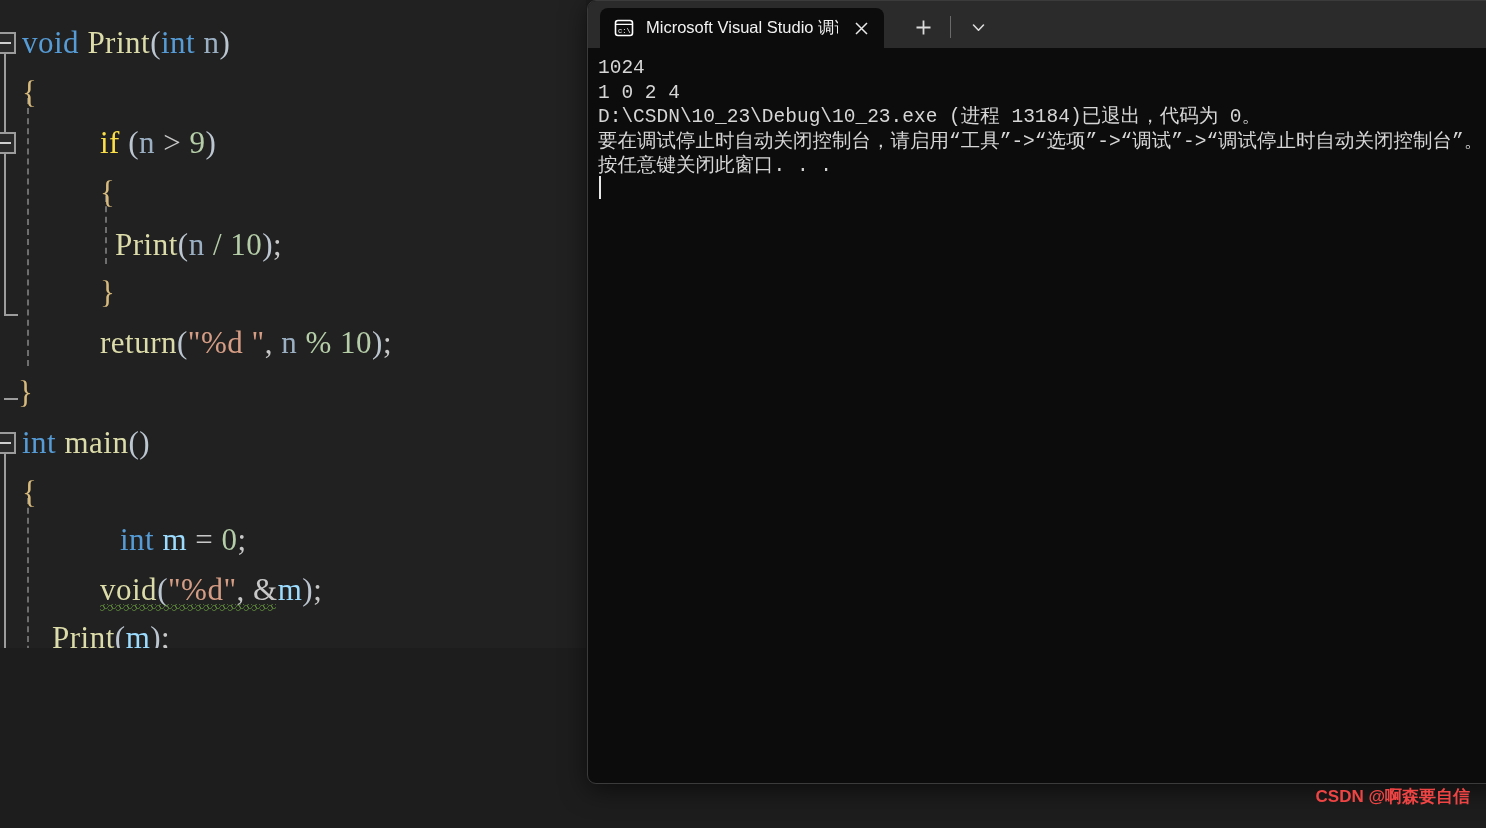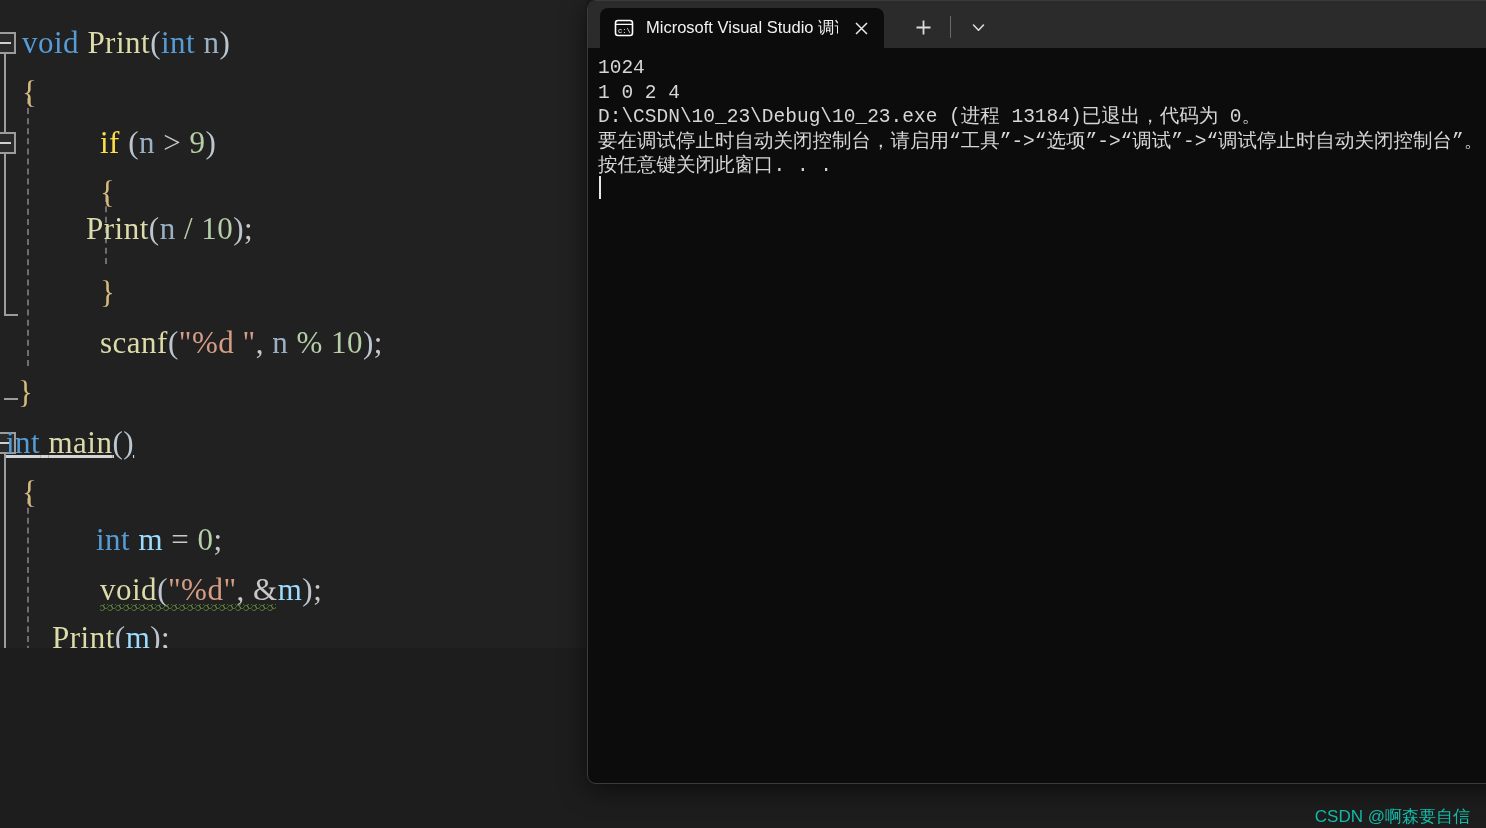--- a/index.html
+++ b/index.html
@@ -187,25 +187,26 @@
     top: 128px;
     width: 2px;
     height: 23px;
     background: #e8e8e8;
   }
 
   
   #watermark {
     position: absolute;
     right: 16px;
-    bottom: 0;
-    color: #14b8a6;
+    bottom: 20px;
+    color: #ef4444;
     font-size: 17px;
     font-family: "Liberation Sans", sans-serif;
     white-space: nowrap;
+    font-weight: bold;
   }
 </style>
 </head>
 <body>
 
 <div id="screen">
 
   <div id="editor">
     <div id="editor-decorations">
         <div class="fold-box" style="left: -6px; top: 32px;"></div>
@@ -219,27 +220,27 @@
         <div class="region-foot" style="left: 4px; top: 739px; width: 14px;"></div>
         <div class="indent-guide" style="left: 27px; top: 98px; height: 268px;"></div>
         <div class="indent-guide" style="left: 105px; top: 196px; height: 68px;"></div>
         <div class="indent-guide" style="left: 27px; top: 498px; height: 213px;"></div>
       </div>
     <div id="editor-code">
         <div class="code-line" style="top: 18px; padding-left: 22px;"><span class="t-kw">void</span><span class="t-pun"> </span><span class="t-fn">Print</span><span class="t-par">(</span><span class="t-kw">int</span><span class="t-pun"> </span><span class="t-var">n</span><span class="t-par">)</span></div>
         <div class="code-line" style="top: 68px; padding-left: 22px;"><span class="t-brc">{</span></div>
         <div class="code-line" style="top: 118px; padding-left: 100px;"><span class="t-ctl">if</span><span class="t-pun"> </span><span class="t-par">(</span><span class="t-var">n</span><span class="t-pun"> &gt; </span><span class="t-num">9</span><span class="t-par">)</span></div>
         <div class="code-line" style="top: 168px; padding-left: 100px;"><span class="t-brc">{</span></div>
-        <div class="code-line" style="top: 204px; padding-left: 86px;"><span class="t-fn">Print</span><span class="t-par">(</span><span class="t-var">n</span><span class="t-pun"> </span><span class="t-num">/</span><span class="t-pun"> </span><span class="t-num">10</span><span class="t-par">)</span><span class="t-pun">;</span></div>
+        <div class="code-line" style="top: 220px; padding-left: 115px;"><span class="t-fn">Print</span><span class="t-par">(</span><span class="t-var">n</span><span class="t-pun"> </span><span class="t-num">/</span><span class="t-pun"> </span><span class="t-num">10</span><span class="t-par">)</span><span class="t-pun">;</span></div>
         <div class="code-line" style="top: 268px; padding-left: 100px;"><span class="t-brc">}</span></div>
-        <div class="code-line" style="top: 318px; padding-left: 100px;"><span class="t-fn">scanf</span><span class="t-par">(</span><span class="t-str">"%d "</span><span class="t-pun">, </span><span class="t-var">n</span><span class="t-pun"> </span><span class="t-num">%</span><span class="t-pun"> </span><span class="t-num">10</span><span class="t-par">)</span><span class="t-pun">;</span></div>
+        <div class="code-line" style="top: 318px; padding-left: 100px;"><span class="t-fn">return</span><span class="t-par">(</span><span class="t-str">"%d "</span><span class="t-pun">, </span><span class="t-var">n</span><span class="t-pun"> </span><span class="t-num">%</span><span class="t-pun"> </span><span class="t-num">10</span><span class="t-par">)</span><span class="t-pun">;</span></div>
         <div class="code-line" style="top: 368px; padding-left: 18px;"><span class="t-brc">}</span></div>
-        <div class="code-line" style="top: 418px; padding-left: 6px; text-decoration: underline;"><span class="t-kw">int</span><span class="t-pun"> </span><span class="t-fn">main</span><span class="t-par">()</span></div>
+        <div class="code-line" style="top: 418px; padding-left: 22px;"><span class="t-kw">int</span><span class="t-pun"> </span><span class="t-fn">main</span><span class="t-par">()</span></div>
         <div class="code-line" style="top: 468px; padding-left: 22px;"><span class="t-brc">{</span></div>
-        <div class="code-line" style="top: 515px; padding-left: 96px;"><span class="t-kw">int</span><span class="t-pun"> </span><span class="t-var2">m</span><span class="t-pun"> = </span><span class="t-num">0</span><span class="t-pun">;</span></div>
+        <div class="code-line" style="top: 515px; padding-left: 120px;"><span class="t-kw">int</span><span class="t-pun"> </span><span class="t-var2">m</span><span class="t-pun"> = </span><span class="t-num">0</span><span class="t-pun">;</span></div>
         <div class="code-line" style="top: 565px; padding-left: 100px;"><span class="t-fn">void</span><span class="t-par">(</span><span class="t-str">"%d"</span><span class="t-pun">, </span><span class="t-pun">&amp;</span><span class="t-var2">m</span><span class="t-par">)</span><span class="t-pun">;</span></div>
         <div class="code-line" style="top: 613px; padding-left: 52px;"><span class="t-fn">Print</span><span class="t-par">(</span><span class="t-var2">m</span><span class="t-par">)</span><span class="t-pun">;</span></div>
         <div class="code-line" style="top: 663px; padding-left: 100px;"><span class="t-ctl">printf</span><span class="t-pun"> </span><span class="t-num">0</span><span class="t-pun">;</span></div>
         <div class="code-line" style="top: 713px; padding-left: 18px;"><span class="t-brc">}</span></div>
       </div>
     <div id="editor-squiggle" class="squiggle" style="left: 100px; top: 604px; width: 176px;"></div>
   </div>
 
   <div id="console-window">
 

